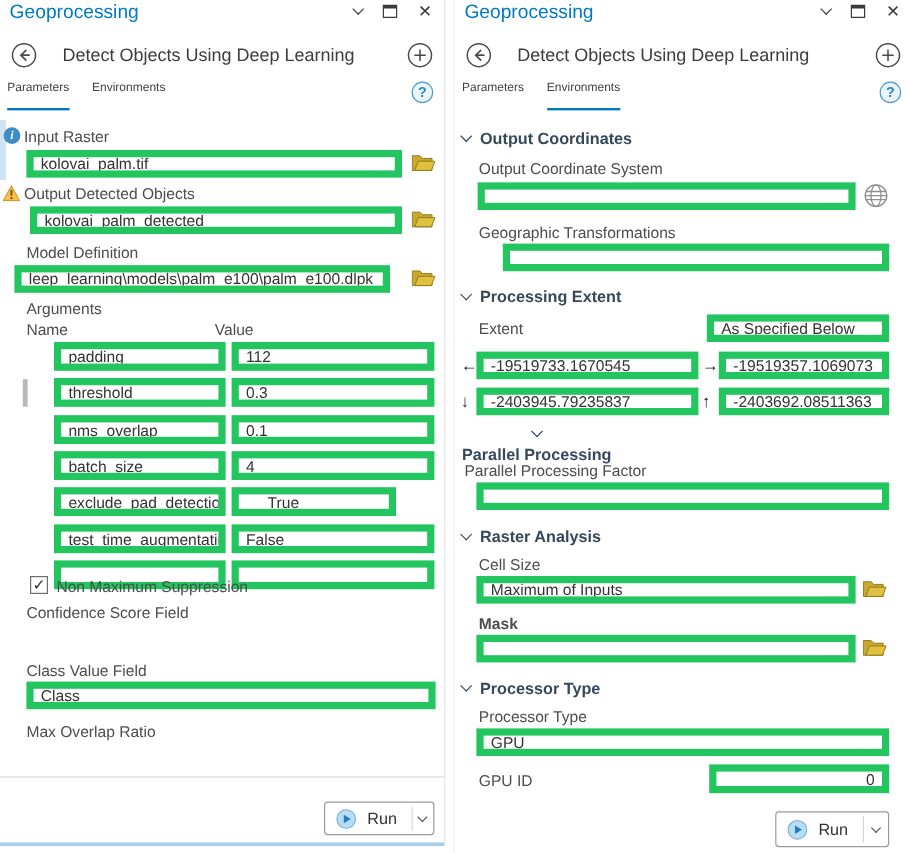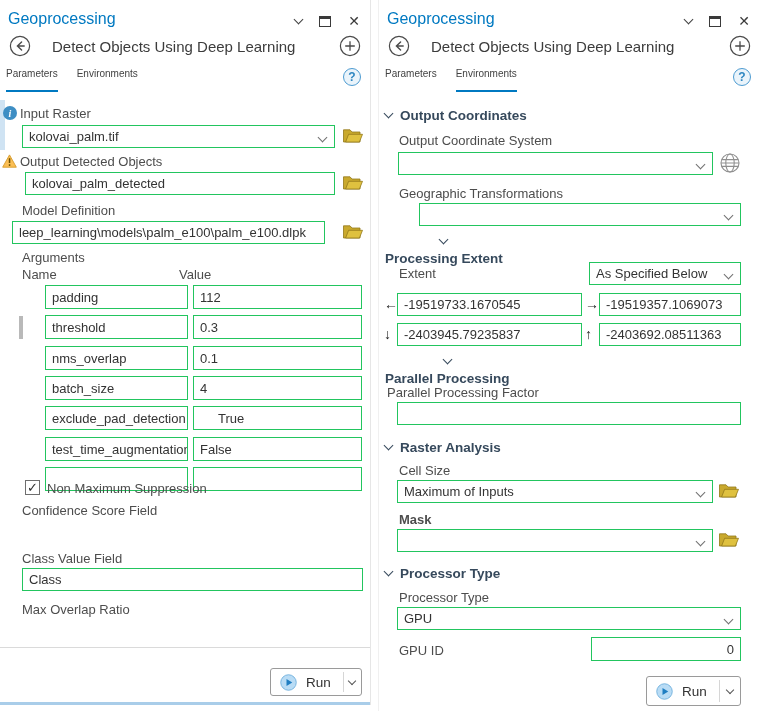--- a/index.html
+++ b/index.html
@@ -6,21 +6,21 @@
   body {
     width:759px; height:711px; background:#ffffff; position:relative; overflow:hidden;
     font-family:"Liberation Sans", sans-serif; color:#404040;
     -webkit-font-smoothing:antialiased;
   }
   .panel { position:absolute; top:0; background:#fff; }
   #panel-left  { left:0;   width:370px; height:705px; border-right:1px solid #e6e6e6; }
   #panel-right { left:378px; width:381px; height:711px; border-left:1px solid #f0f0f0; }
 
   
-  .win-header { position:absolute; top:0; left:0; right:0; height:28px; display:flex; align-items:flex-end; padding:2px 10px 0 8px; box-sizing:border-box; }
+  .win-header { position:absolute; top:0; left:0; right:0; height:28px; display:flex; align-items:flex-start; padding:2px 10px 0 8px; box-sizing:border-box; }
   .win-title { color:#0079c1; font-size:16px; flex:1; }
   .win-icons { display:flex; align-items:center; gap:17px; }
   .chev-down { display:inline-block; width:6px; height:6px; border-right:1.6px solid #404040; border-bottom:1.6px solid #404040; transform:rotate(45deg); margin-top:-3px; }
   .restore-ic { display:inline-block; width:10px; height:7px; border:1.4px solid #3a3a3a; border-top-width:3px; }
   .close-ic { font-size:14px; color:#3a3a3a; line-height:1; }
 
   
   .title-row { position:absolute; top:31px; left:0; right:0; height:30px; display:flex; align-items:center; padding:0 9px; box-sizing:border-box; }
   .tool-title { font-size:15px; color:#3c3c3c; margin-left:21px; flex:1; white-space:nowrap; overflow:hidden; }
 
@@ -29,21 +29,21 @@
   .tab { padding-bottom:4px; border-bottom:2.5px solid transparent; cursor:default; white-space:nowrap; }
   .tab.active { border-bottom-color:#0079c1; }
   .help-ic { position:absolute; top:68px; right:9px; width:18px; height:18px; border-radius:50%;
     border:1.5px solid #4d9bd1; background:#eaf4fb; color:#2e86c1; font-size:12px; font-weight:bold;
     display:flex; align-items:center; justify-content:center; box-sizing:border-box; }
 
   
   .lbl { position:absolute; font-size:13px; color:#4d4d4d; white-space:nowrap; }
   .sec-hdr { position:absolute; display:flex; align-items:center; gap:8px; font-size:13.5px; font-weight:bold; color:#36495c; white-space:nowrap; }
   .sec-chev { display:inline-block; width:6px; height:6px; border-right:1.8px solid #36495c; border-bottom:1.8px solid #36495c; transform:rotate(45deg); margin-top:-4px; }
-  .box { position:absolute; box-sizing:border-box; height:23px; border:1px solid #22c55e; background:#fff;
+  .box { position:absolute; box-sizing:border-box; height:23px; border:6px solid #22c55e; background:#fff;
     font-size:13px; color:#333; display:flex; align-items:center; padding:0 6px; white-space:nowrap; overflow:hidden; }
   .box.num { justify-content:flex-end; }
   .combo-chev { position:absolute; right:8px; top:8px; width:6px; height:6px;
     border-right:1.4px solid #707070; border-bottom:1.4px solid #707070; transform:rotate(45deg); }
   .combo { padding-right:22px; }
   .icon-btn { position:absolute; cursor:pointer; line-height:0; }
   .ext-arrow { position:absolute; font-size:14px; font-weight:bold; color:#1d1d1d; }
 
   
   .focus-strip { position:absolute; left:0; top:100px; width:5px; height:50px; background:#cfe3f3; }
@@ -167,21 +167,21 @@
       </div>
     <div class="box" style="left:45px; top:376px; width:143px; height:24px;">
         <span>batch_size</span>
       </div>
     <div class="box" style="left:193px; top:376px; width:169px; height:24px;">
         <span>4</span>
       </div>
     <div class="box" style="left:45px; top:406px; width:143px; height:24px;">
         <span>exclude_pad_detection</span>
       </div>
-    <div class="box" style="left:193px; top:406px; width:169px; height:24px;padding-left:24px;">
+    <div class="box" style="left:193px; top:406px; width:137px; height:24px;padding-left:24px;">
         <span>True</span>
       </div>
     <div class="box" style="left:45px; top:437px; width:143px; height:24px;">
         <span>test_time_augmentation</span>
       </div>
     <div class="box" style="left:193px; top:437px; width:169px; height:24px;">
         <span>False</span>
       </div>
     <div class="box" style="left:45px; top:467px; width:143px; height:24px;">
         <span></span>
@@ -271,21 +271,21 @@
         <ellipse cx="12" cy="12" rx="4.2" ry="9"></ellipse>
         <path d="M3.8 8.6 H20.2 M3 12 H21 M3.8 15.4 H20.2"></path>
       </svg>
   </span>
   <div class="lbl" style="left:20px; top:186px;">Geographic Transformations</div>
   <div class="box combo" style="left:40px; top:203px; width:322px;">
     <span></span>
     <span class="combo-chev"></span>
   </div>
 
-  <div class="sec-hdr" style="left:6px; top:240px;flex-direction:column;">
+  <div class="sec-hdr" style="left:6px; top:240px;">
     <span class="sec-chev"></span>
     <span>Processing Extent</span>
   </div>
   <div class="lbl" style="left:20px; top:266px;">Extent</div>
   <div class="box combo" style="left:210px; top:262px; width:152px;">
     <span>As Specified Below</span>
     <span class="combo-chev"></span>
   </div>
 
   <span class="ext-arrow" style="left:5px; top:296px;">←</span>

